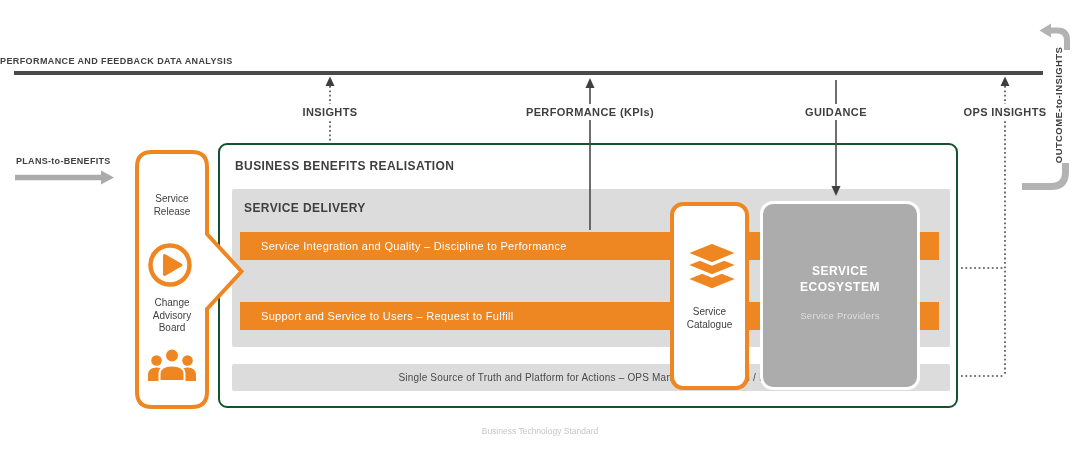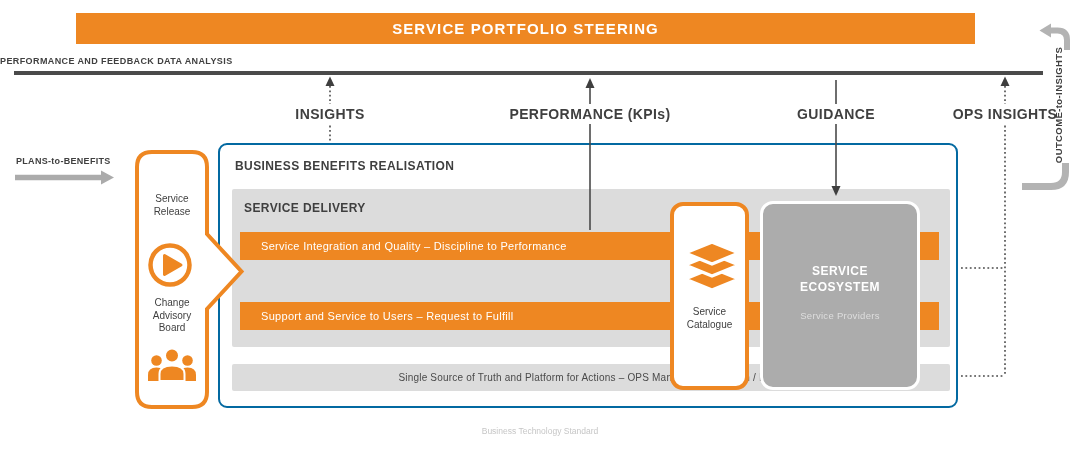--- a/index.html
+++ b/index.html
@@ -14,32 +14,32 @@
     display:flex;align-items:center;justify-content:center;
     color:#fff;font-weight:bold;font-size:15px;letter-spacing:1.1px;z-index:5;
   }
   #feedback-label{
     left:0;right:0;top:56px;font-size:9px;font-weight:bold;
     letter-spacing:.4px;color:#3f3f3f;z-index:5;
   }
   #main-line{left:14px;top:71px;width:1029px;height:4px;background:#4a4a4a;z-index:5;}
   
   .flow-lbl{
-    font-size:14px;font-weight:bold;letter-spacing:.4px;color:#3f3f3f;
+    font-size:11px;font-weight:bold;letter-spacing:.4px;color:#3f3f3f;
     background:#fff;padding:2px 3px;transform:translateX(-50%);white-space:nowrap;z-index:60;
   }
   #outcome-label{
     left:1058px;top:105px;transform:translate(-50%,-50%) rotate(-90deg);
     font-size:9.5px;font-weight:bold;letter-spacing:.4px;color:#3f3f3f;white-space:nowrap;z-index:60;
   }
   #plans-label{left:16px;top:156px;font-size:9px;font-weight:bold;letter-spacing:.3px;z-index:5;}
   
   #container{
     left:218px;top:143px;width:740px;height:265px;background:#fff;
-    border:2px solid #0369a1;border-radius:9px;box-sizing:border-box;z-index:10;
+    border:2px solid #14532d;border-radius:9px;box-sizing:border-box;z-index:10;
   }
   #bbr-title{left:15px;top:14px;font-size:12px;font-weight:bold;letter-spacing:.4px;}
   #delivery-box{left:12px;top:44px;width:718px;height:158px;background:#dcdcdc;border-radius:2px;}
   #delivery-title{left:12px;top:12px;font-size:12px;font-weight:bold;letter-spacing:.4px;}
   .svc-bar{
     left:20px;width:699px;height:28px;background:#ee8722;color:#fff;
     font-size:11px;font-weight:normal;letter-spacing:.3px;line-height:28px;
     padding-left:21px;box-sizing:border-box;white-space:nowrap;z-index:12;
   }
   #platform-bar{
@@ -67,21 +67,20 @@
   #footer .f2{font-size:8px;margin-top:2px;}
   svg{display:block;}
   #arrow-layer{position:absolute;left:0;top:0;z-index:40;pointer-events:none;}
   #leftbox-layer{position:absolute;left:0;top:0;z-index:22;pointer-events:none;}
 </style>
 </head>
 <body>
 
 <div id="canvas">
 
-  <div class="abs" id="banner">SERVICE PORTFOLIO STEERING</div>
 
   <div class="abs" id="feedback-label">PERFORMANCE AND FEEDBACK DATA ANALYSIS</div>
   <div class="abs" id="main-line"></div>
 
   <div class="abs flow-lbl" style="left:330px;top:104px;">INSIGHTS</div>
   <div class="abs flow-lbl" style="left:590px;top:104px;">PERFORMANCE (KPIs)</div>
   <div class="abs flow-lbl" style="left:836px;top:104px;">GUIDANCE</div>
   <div class="abs flow-lbl" style="left:1005px;top:104px;">OPS INSIGHTS</div>
   <div class="abs" id="outcome-label">OUTCOME-to-INSIGHTS</div>
   <div class="abs" id="plans-label">PLANS-to-BENEFITS</div>

